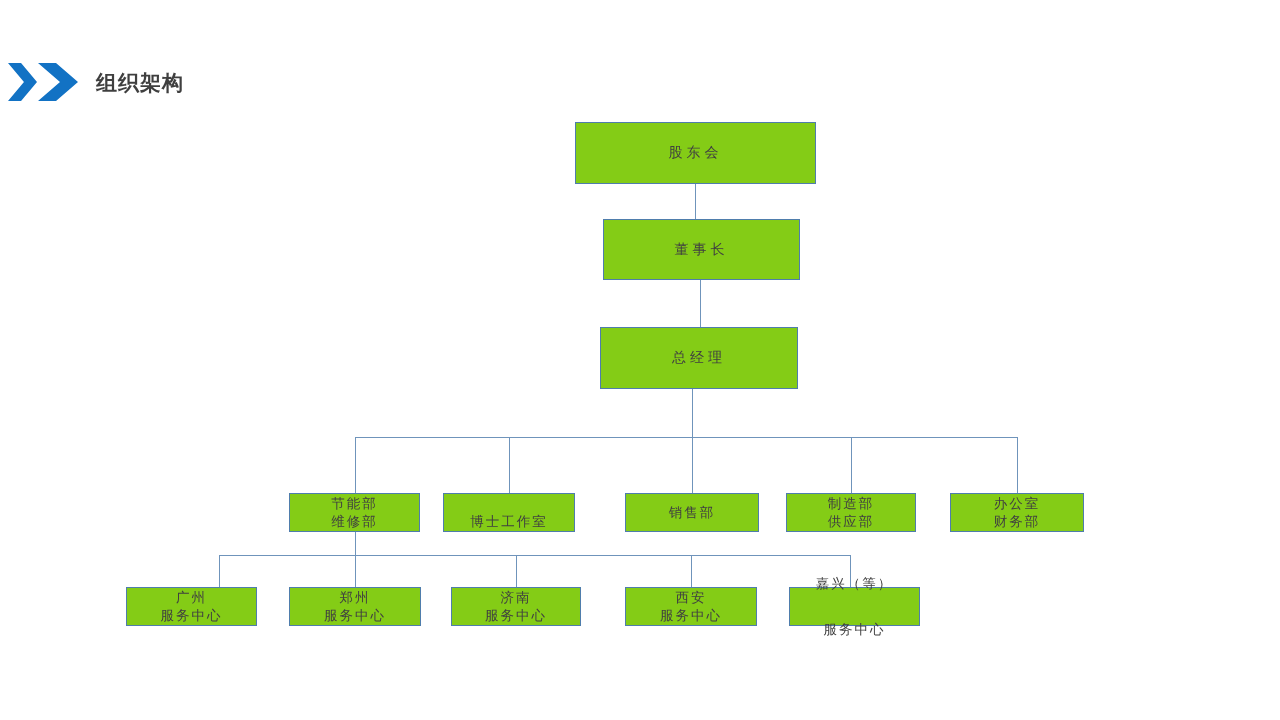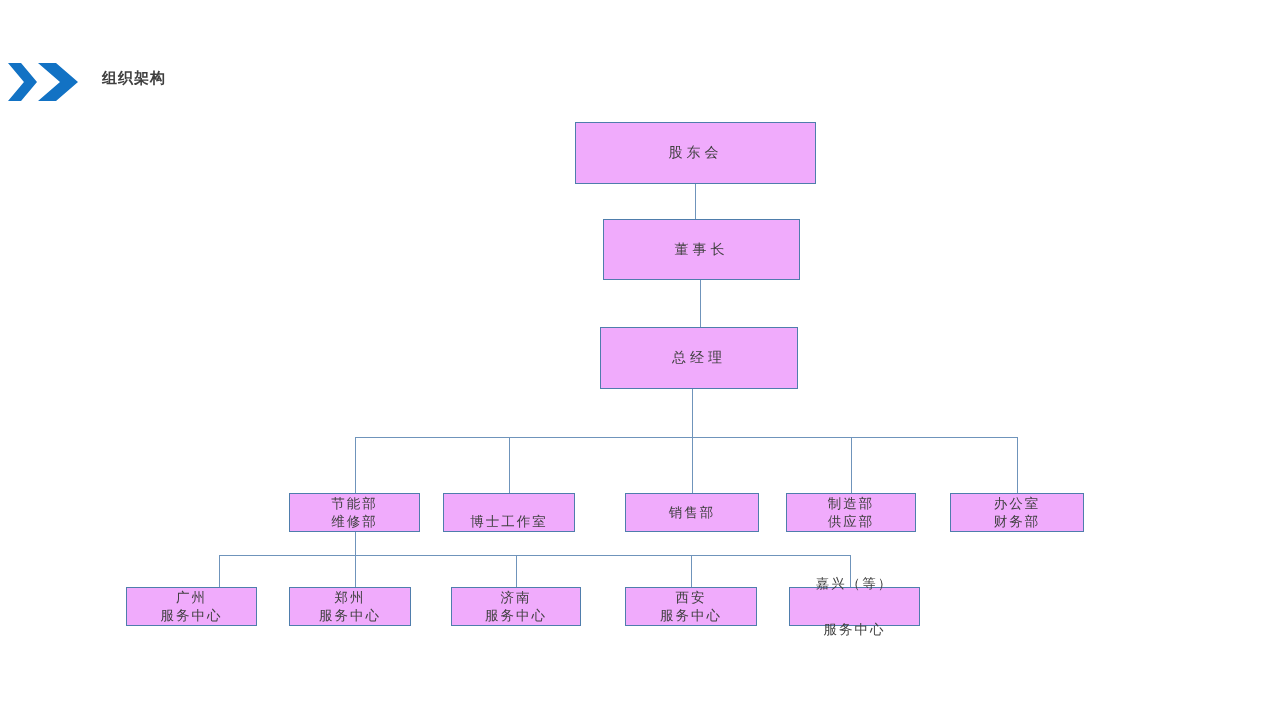--- a/index.html
+++ b/index.html
@@ -20,33 +20,33 @@
     position: absolute;
     top: 63px;
     height: 38px;
     background: var(--accent, #1272C4);
     clip-path: polygon(0 0, 45% 0, 100% 50%, 45% 100%, 0 100%, 55% 50%);
   }
   .chev1 { left: 8px;  width: 29px; }
   .chev2 { left: 38px; width: 40px; }
   .title {
     position: absolute;
-    left: 102px;
+    left: 96px;
     top: 69px;
     margin: 0;
-    font-size: 15px;
+    font-size: 21px;
     font-weight: bold;
     color: var(--text, #3F3F3F);
     letter-spacing: 1px;
   }
   
   .box {
     position: absolute;
     box-sizing: border-box;
-    background: #f0abfc;
+    background: #84cc16;
     border: 1px solid var(--box-border, #4F7DAC);
     display: flex;
     flex-direction: column;
     align-items: center;
     justify-content: center;
     text-align: center;
     color: #404040;
   }
   .lv123 { font-size: 14px; letter-spacing: 4px; }
   .b1 { left: 575px; top: 122px; width: 241px; height: 62px; }
@@ -54,21 +54,21 @@
   .b3 { left: 600px; top: 327px; width: 198px; height: 62px; }
   .sm { font-size: 13.5px; line-height: 18px; letter-spacing: 2px; }
   .r4  { top: 493px; height: 39px; }
   .r4a { left: 289px; width: 131px; }
   .r4b { left: 443px; width: 132px; justify-content: flex-end; }
   .r4c { left: 625px; width: 134px; }
   .r4d { left: 786px; width: 130px; }
   .r4e { left: 950px; width: 134px; }
   .r5  { top: 587px; height: 39px; }
   .r5a { left: 126px; width: 131px; justify-content: flex-end; }
-  .r5b { left: 289px; width: 122px; }
+  .r5b { left: 289px; width: 132px; }
   .r5c { left: 451px; width: 130px; }
   .r5d { left: 625px; width: 132px; }
   .r5e { left: 789px; width: 131px; gap: 28px; }
   
   .vline, .hline { position: absolute; background: var(--line, #6F94BB); }
   .vline { width: 1px; }
   .hline { height: 1px; }
   .v1  { left: 695px;  top: 184px; height: 35px; }
   .v2  { left: 700px;  top: 280px; height: 47px; }
   .v3  { left: 692px;  top: 389px; height: 48px; }

